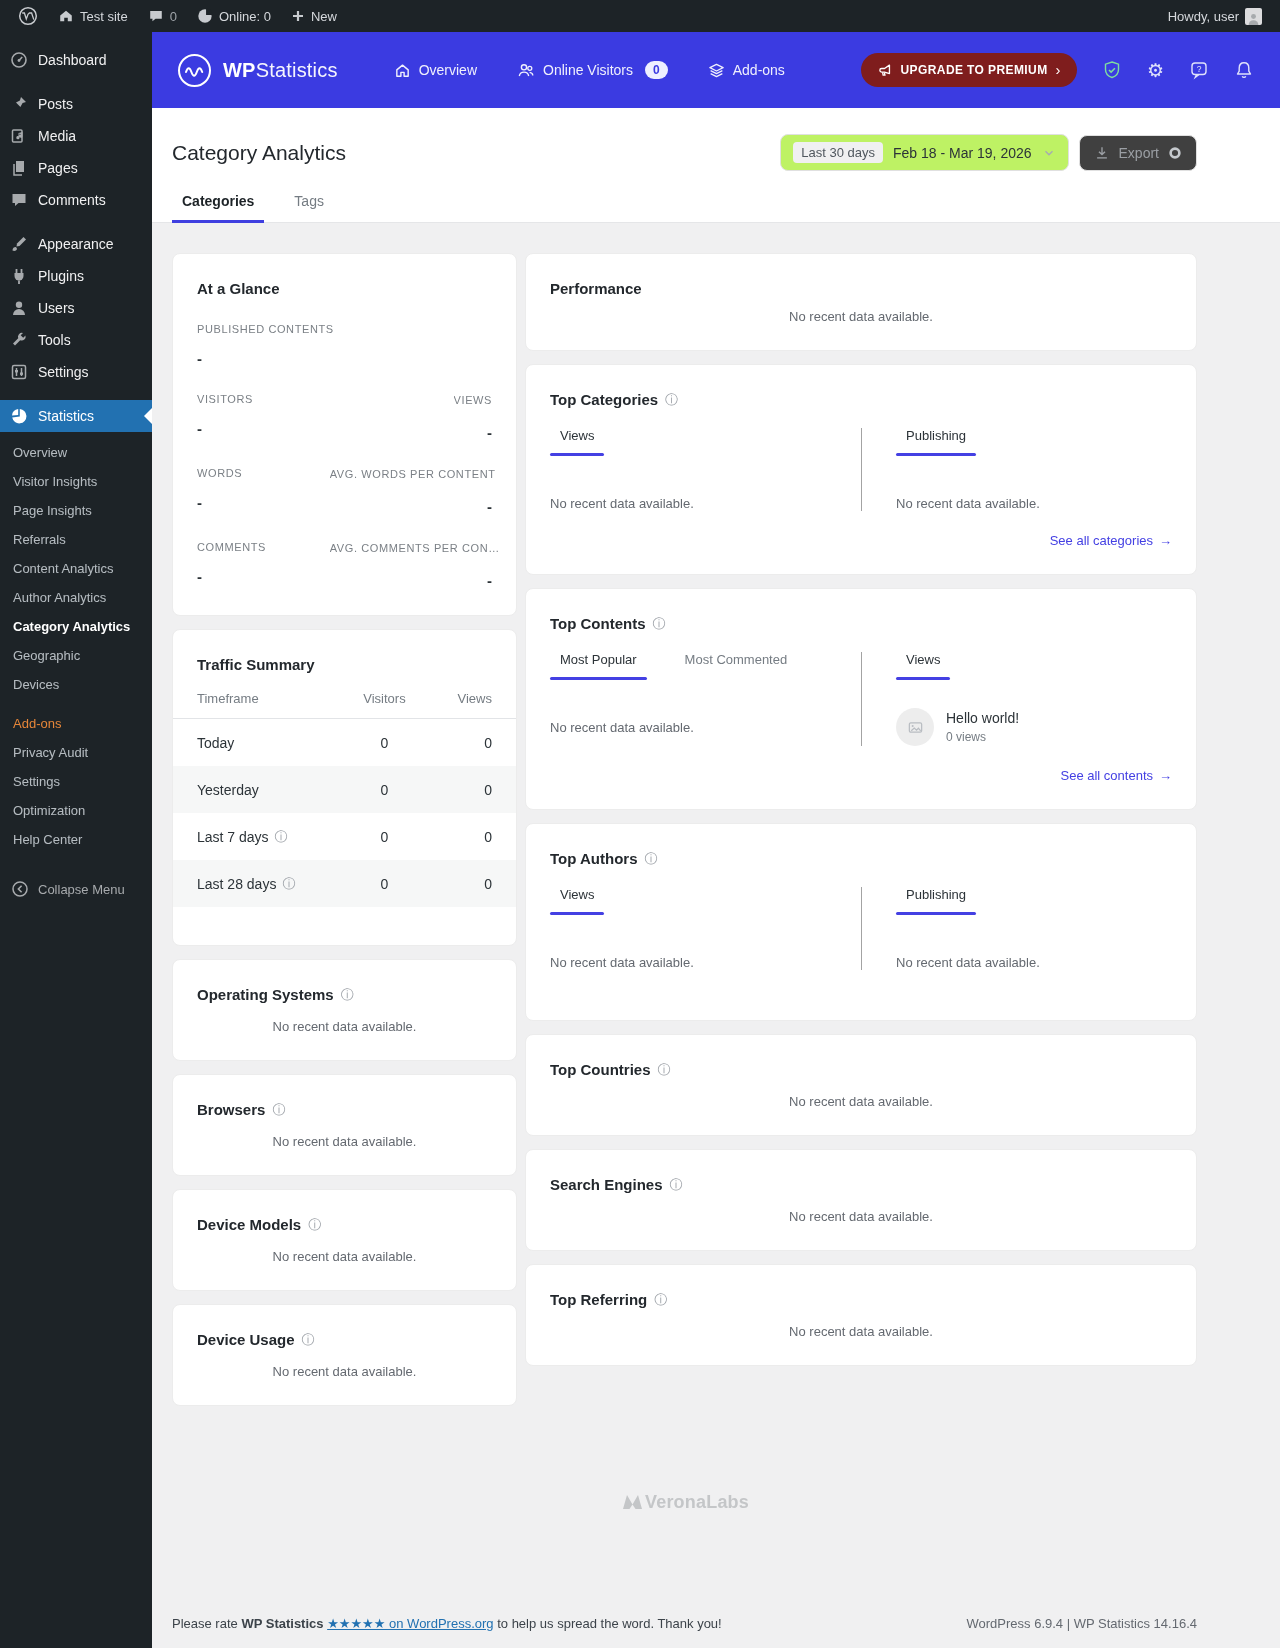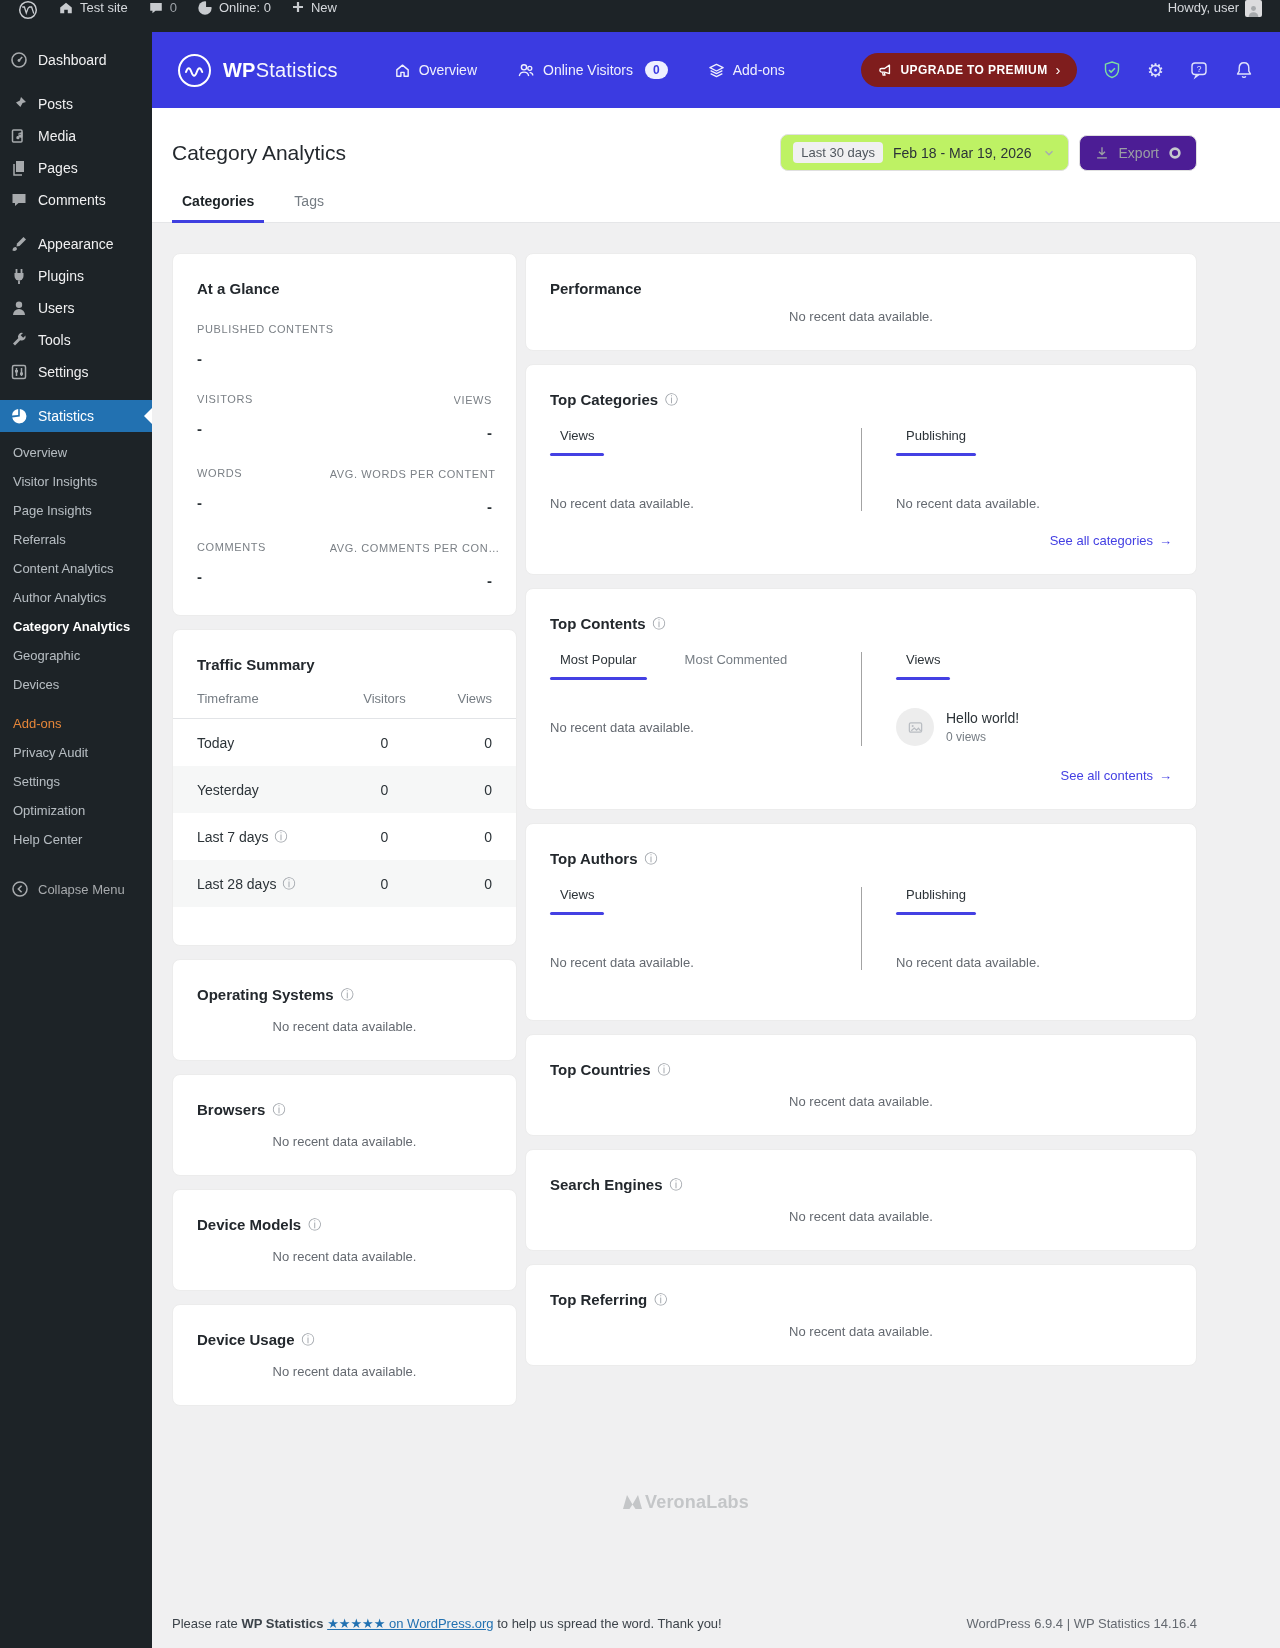--- a/index.html
+++ b/index.html
@@ -8,21 +8,21 @@
     font-family: "Liberation Sans", "DejaVu Sans", sans-serif;
     background:#f0f0f1; color:#2c3338; font-size:14px;
   }
   svg { display:block; }
 
   
   .admin-bar {
     height:32px; background:#1d2327; display:flex; align-items:center;
     padding:0 10px; color:#d5d8dc; font-size:13px; gap:4px;
   }
-  .ab-item { display:flex; align-items:flex-start; gap:6px; padding:0 8px; height:32px; cursor:pointer; }
+  .ab-item { display:flex; align-items:center; gap:6px; padding:0 8px; height:32px; cursor:pointer; }
   .ab-right { margin-left:auto; display:flex; align-items:center; gap:8px; }
   .ab-avatar { width:17px; height:17px; background:#dcdcde; border-radius:2px; display:flex; align-items:flex-end; justify-content:center; overflow:hidden; }
 
   
   .layout { display:flex; min-height:1616px; }
   .sidebar { width:152px; flex:none; background:#1d2327; padding-top:12px; }
   .main { flex:1; display:flex; flex-direction:column; min-width:0; }
 
   
   .menu { list-style:none; }
@@ -74,21 +74,21 @@
   .page-head-top { width:1025px; display:flex; justify-content:space-between; align-items:center; }
   .page-title { font-size:21px; color:#23282d; font-weight:400; }
   .head-controls { display:flex; align-items:center; gap:10px; }
   .date-picker {
     background:#bef264; border:1px solid #e0e0e0; border-radius:8px; padding:7px 12px;
     display:flex; align-items:center; gap:10px; cursor:pointer;
   }
   .date-chip { background:#f0f0f1; border-radius:4px; padding:3px 8px; font-size:13px; color:#50575e; }
   .date-text { font-size:14px; color:#2c3338; }
   .export-btn {
-    background:#4c1d95; border:1px solid #e0e0e0; border-radius:8px; padding:9px 14px;
+    background:#404040; border:1px solid #e0e0e0; border-radius:8px; padding:9px 14px;
     display:flex; align-items:center; gap:9px; color:#9b9fa4; font-size:14px; cursor:pointer;
   }
   .tabs { margin-top:22px; display:flex; gap:20px; }
   .tab { padding:0 10px 13px; font-size:14px; color:#757c83; cursor:pointer; position:relative; }
   .tab.active { color:#1d2327; font-weight:700; }
   .tab.active::after { content:""; position:absolute; left:0; right:0; bottom:-1px; height:3px; background:#3F3FE0; }
 
   
   .content { padding:30px 0 80px 20px; width:1045px; }
   .columns { display:flex; gap:8px; width:1025px; }

